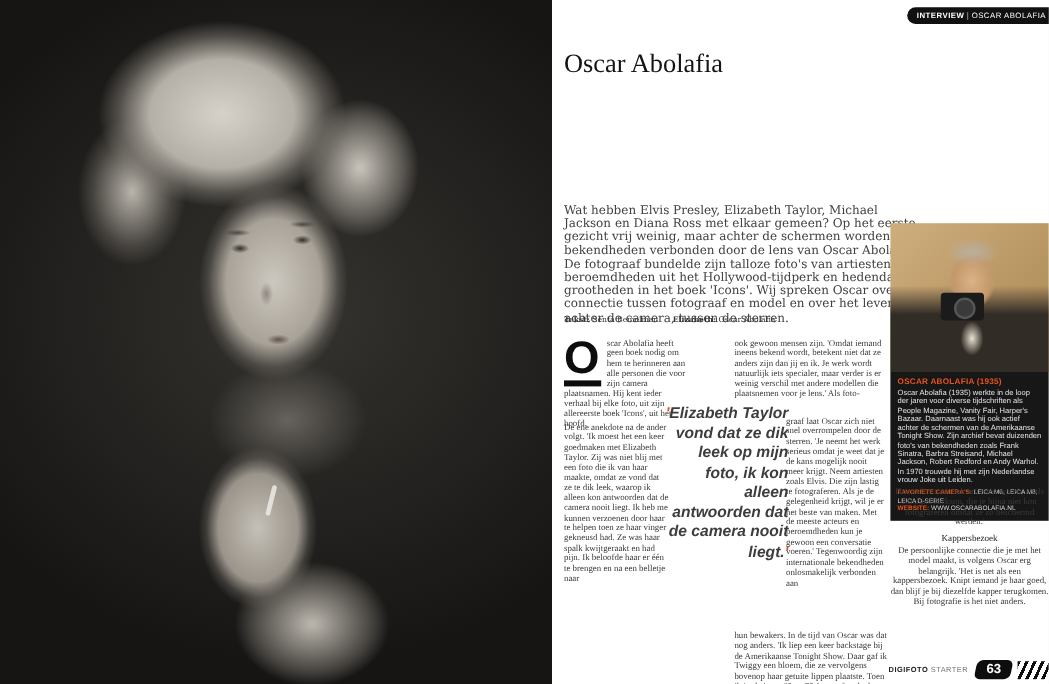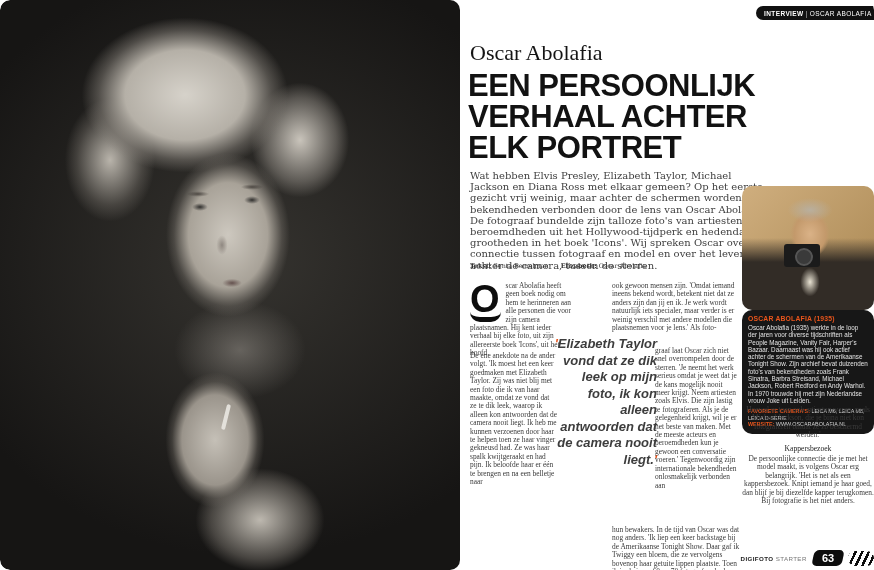--- a/index.html
+++ b/index.html
@@ -1,15 +1,15 @@
 <!DOCTYPE html>
 <html><head>
 <meta charset="utf-8">
 <style>
-  * { margin:0; padding:0; box-sizing:border-box;border-radius:10px; }
+  * { margin:0; padding:0; box-sizing:border-box; }
   html,body { width:874px; height:570px; overflow:hidden; background:#ffffff; }
   body { font-family:"Liberation Sans", sans-serif; }
   .spread { position:relative; width:874px; height:570px; background:#ffffff; }
 
   
   .photo-left {
     position:absolute; left:0; top:0; width:460px; height:570px;
     background:
       radial-gradient(ellipse 12px 6px  at 200px 207px, rgba(25,25,25,.85), transparent 65%),
       radial-gradient(ellipse 12px 6px  at 252px 200px, rgba(25,25,25,.85), transparent 65%),
@@ -107,25 +107,20 @@
 
   <div class="photo-left">
     <div class="cigarette"></div>
   </div>
 
   <div class="tag">
     <span class="b">INTERVIEW</span><span class="sep">|</span><span>OSCAR ABOLAFIA</span>
   </div>
 
   <div class="kicker">Oscar Abolafia</div>
-  <div class="headline">
-    <div>EEN PERSOONLIJK</div>
-    <div>VERHAAL ACHTER</div>
-    <div>ELK PORTRET</div>
-  </div>
 
   <p class="intro">Wat hebben Elvis Presley, Elizabeth Taylor, Michael Jackson en Diana Ross met elkaar gemeen? Op het eerste gezicht vrij weinig, maar achter de schermen worden deze bekendheden verbonden door de lens van Oscar Abolafia. De fotograaf bundelde zijn talloze foto's van artiesten, beroemdheden uit het Hollywood-tijdperk en hedendaagse grootheden in het boek 'Icons'. Wij spreken Oscar over de connectie tussen fotograaf en model en over het leven achter de camera, tussen de sterren.</p>
   <div class="byline">
     <span class="lbl">Tekst:</span>
     <span>Senta Bemelman</span>
     <span class="gap"></span>
     <span class="lbl">Elizabeth:</span>
     <span>Oscar Abolafia</span>
   </div>
 

